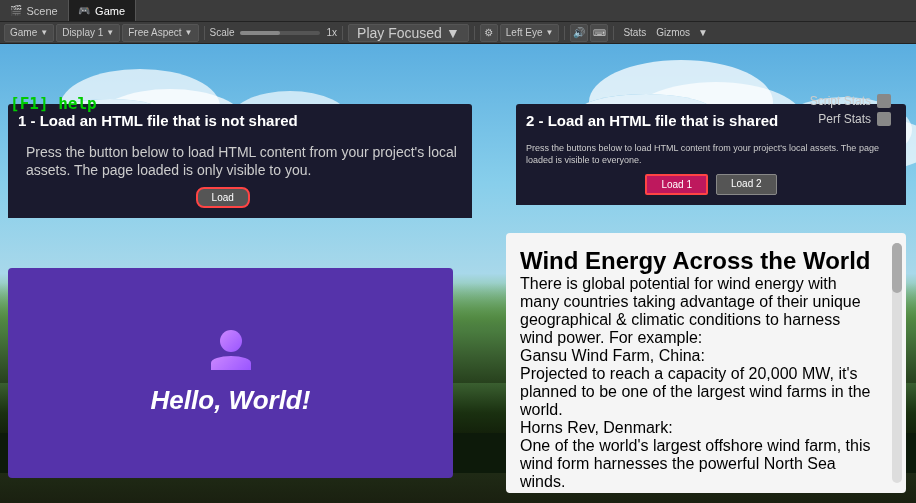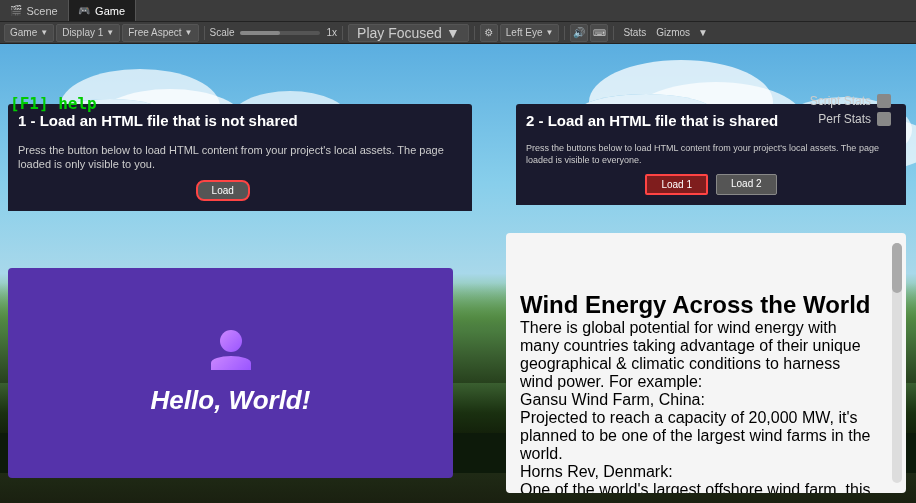--- a/index.html
+++ b/index.html
@@ -210,24 +210,25 @@
       font-size: 15px;
       font-weight: bold;
       border-top-left-radius: 3px;
       border-top-right-radius: 3px;
     }
     #panel-1-body {
       background: #1a1a2e;
       padding: 6px 10px 10px;
     }
     #panel-1-body .desc {
-      font-size: 11px;
+      font-size: 14px;
       color: #ccc;
       line-height: 1.3;
       margin-bottom: 8px;
+      margin-left: 8px;
     }
     .load-btn {
       display: inline-block;
       padding: 3px 14px;
       background: #555;
       border: 2px solid #ff4444;
       color: #fff;
       font-size: 10px;
       border-radius: 8px;
       cursor: pointer;
@@ -264,21 +265,21 @@
       margin-bottom: 8px;
     }
     .load-btns {
       display: flex;
       gap: 8px;
       justify-content: center;
     }
     .load-btn-2 {
       display: inline-block;
       padding: 3px 14px;
-      background: #7f1d1d;
+      background: #be185d;
       border: 2px solid #ff4444;
       color: #fff;
       font-size: 10px;
       border-radius: 2px;
       cursor: pointer;
     }
     .load-btn-3 {
       display: inline-block;
       padding: 3px 14px;
       background: #555;
@@ -360,21 +361,20 @@
       border-radius: 5px;
     }
     #panel-4-inner {
       position: absolute;
       left: 0;
       top: 0;
       right: 16px;
       bottom: 0;
       padding: 14px 14px;
       overflow: hidden;
-      margin-top: 44px;
     }
   </style>
 </head>
 <body>
 
 <div id="top-bar">
   <div class="tab">
     <span class="tab-icon">🎬</span>
     <span>Scene</span>
   </div>

